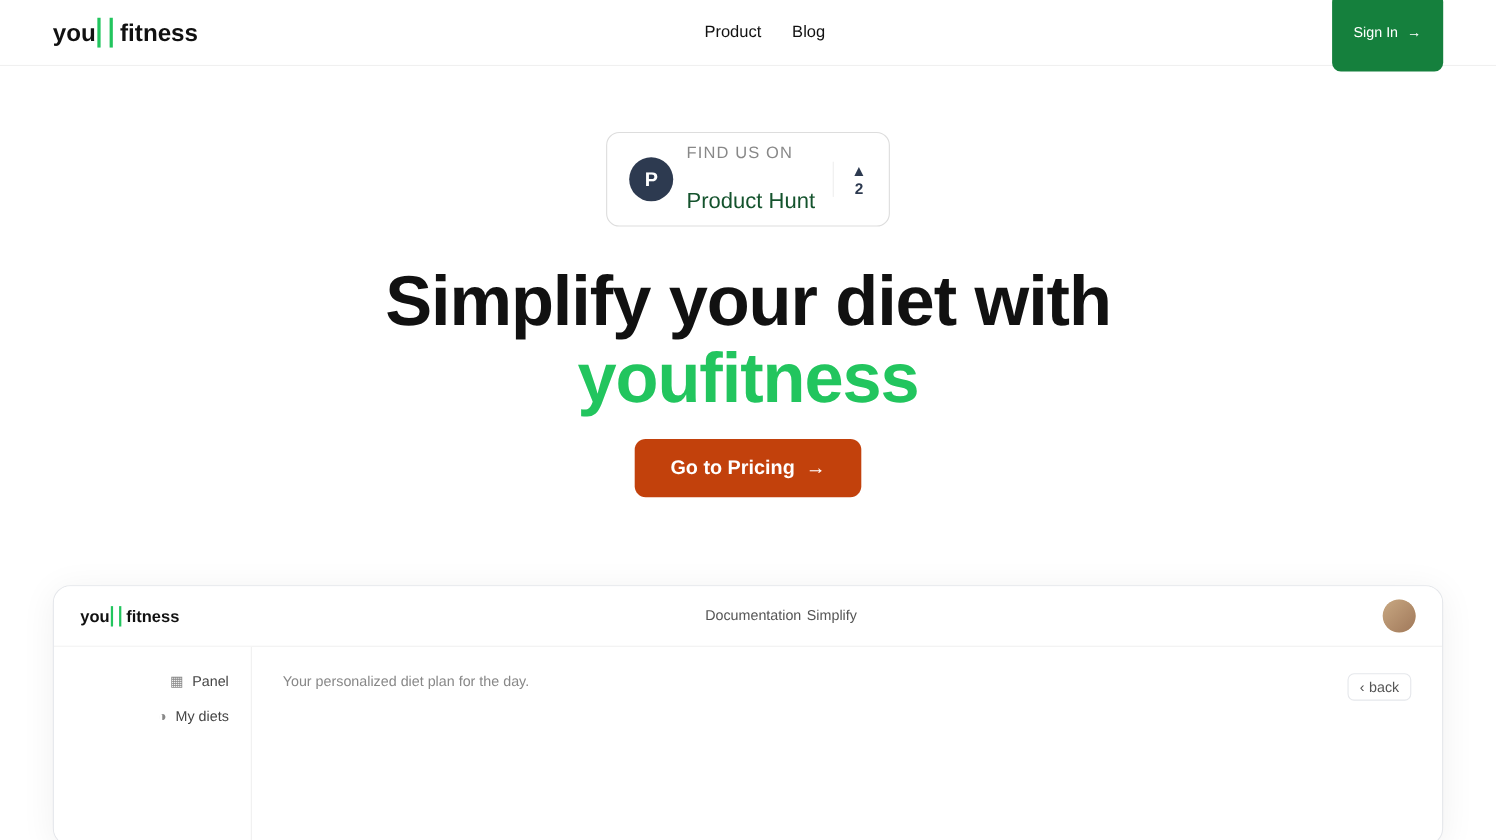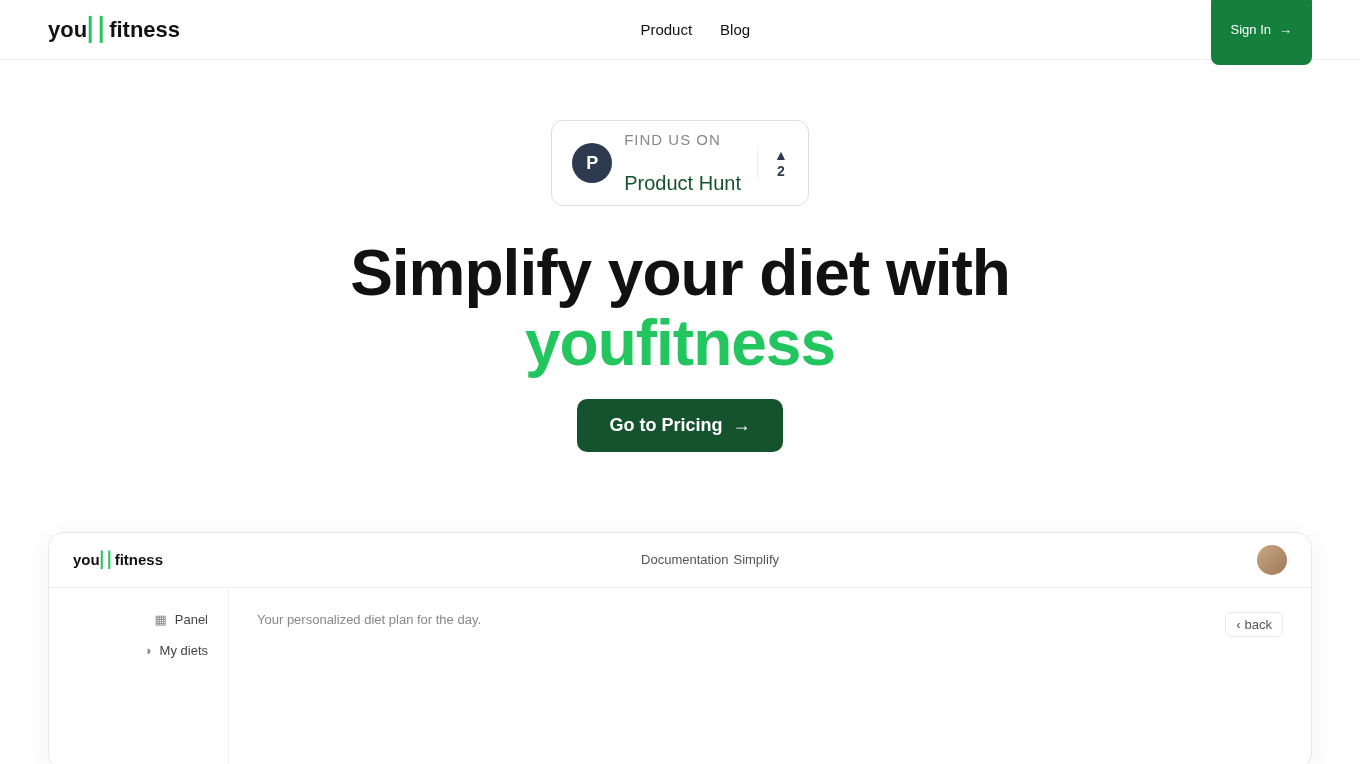--- a/index.html
+++ b/index.html
@@ -44,21 +44,21 @@
     .hero-headline {
       font-size: 64px; font-weight: 900; line-height: 1.1;
       max-width: 900px; margin-bottom: 20px; letter-spacing: -1px;
     }
     .hero-headline .brand { color: #22c55e; }
     .hero-sub {
       font-size: 18px; color: #444; max-width: 520px; line-height: 1.6;
       margin-bottom: 36px;
     }
     .cta-button {
-      background: #14532d; color: #fff; border: none; padding: 16px 32px;
+      background: #c2410c; color: #fff; border: none; padding: 16px 32px;
       border-radius: 10px; font-size: 18px; font-weight: 600; cursor: pointer;
       display: flex; align-items: center; gap: 10px;
     }
 
     
     .preview-wrapper {
       margin: 40px 48px 0;
       border: 1.5px solid #e5e7eb; border-radius: 16px;
       overflow: hidden; background: #fff;
       box-shadow: 0 4px 32px rgba(0,0,0,0.06);

